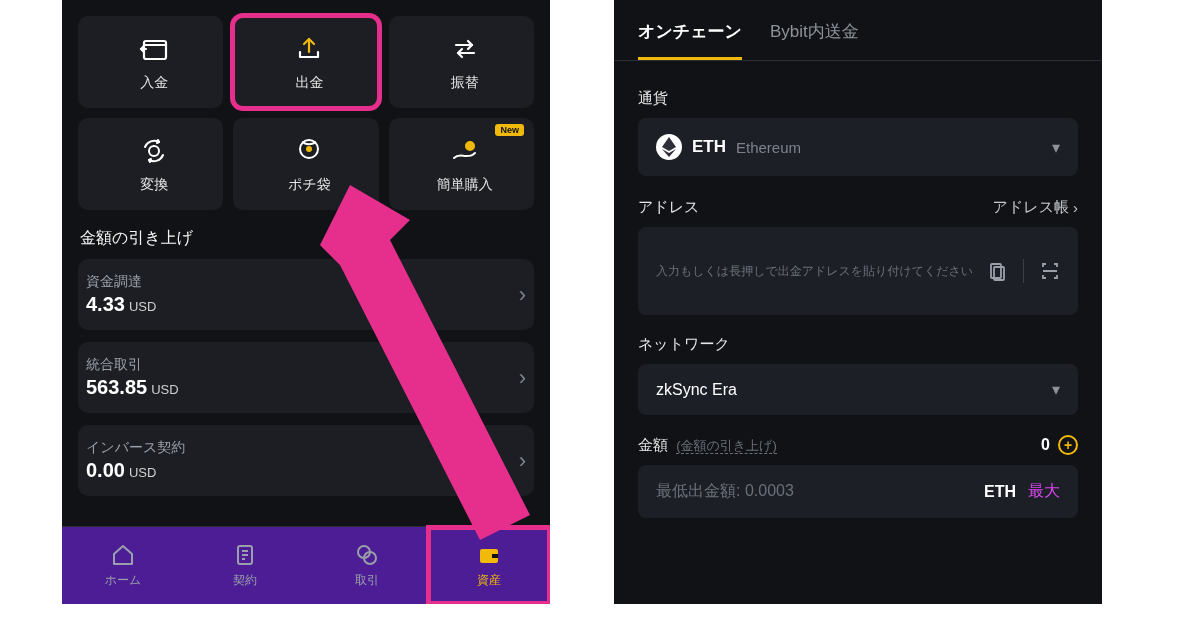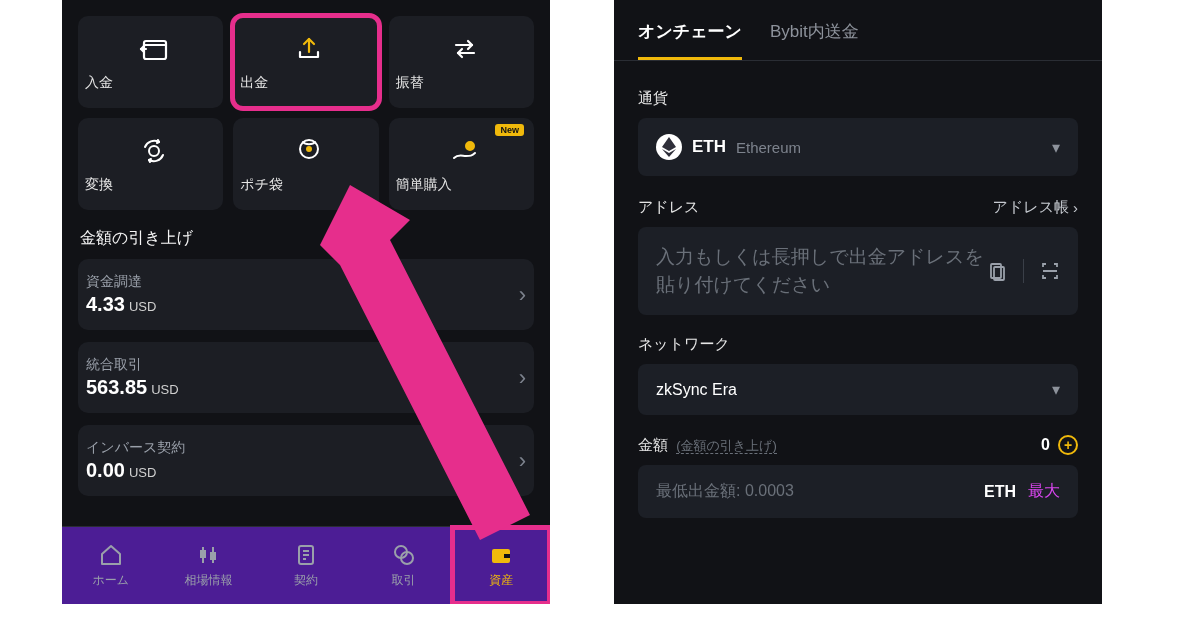--- a/index.html
+++ b/index.html
@@ -28,20 +28,21 @@
     grid-template-columns: repeat(3, 1fr);
     gap: 10px;
     padding: 16px 16px 0 16px;
   }
   .action-cell {
     background: #1c1e24;
     border-radius: 10px;
     height: 92px;
     display: flex;
     flex-direction: column;
+    align-items: center;
     justify-content: center;
     position: relative;
     font-size: 14px;
     color: #e6e6e6;
     padding-left: 7px;
   }
   .action-cell .iconbox { height: 34px; display: flex; align-items: center; justify-content: center; margin-bottom: 8px; }
   .highlight-box { outline: 5px solid #e62e8c; outline-offset: -2px; }
   .new-badge {
     position: absolute; top: 6px; right: 10px;
@@ -121,21 +122,21 @@
   .eth-badge {
     width: 26px; height: 26px; border-radius: 50%;
     background: #fff; display:flex; align-items:center; justify-content:center;
   }
   .currency-symbol { color:#fff; font-weight:700; font-size:17px; }
   .currency-name { color:#7d838d; font-size:15px; }
   .chev-down { color:#8d929b; }
 
   .input-box.address {
     height: 88px; align-items: center;
-    color:#6a7079; font-size:19px; line-height:1.5;
+    color:#6a7079; font-size:12px; line-height:1.5;
   }
   .input-box.address .ph { flex:1; }
   .input-box.address .tools { display:flex; align-items:center; gap:16px; color:#9aa0aa; }
   .vdiv { width:1px; height:24px; background:#3a3f48; }
 
   .amount-row { display:flex; justify-content:space-between; align-items:center; margin-top:20px; }
   .amount-row .left { color:#e6e6e6; font-size:15px; }
   .amount-row .right { display:flex; align-items:center; gap:8px; color:#fff; font-weight:700; font-size:16px; }
   .plus-circle {
     width:20px; height:20px; border:2px solid #f0b90b; border-radius:50%;
@@ -259,28 +260,20 @@
   </div>
 
   <div class="bottom-nav">
     <div class="nav-item">
       <div class="nav-icon">
         <svg width="24" height="24" viewBox="0 0 24 24" fill="none" stroke="#9aa0aa" stroke-width="2" stroke-linejoin="round">
             <path d="M3 11l9-8 9 8v10H3z"></path>
           </svg>
       </div>
       <span>ホーム</span>
-    </div>
-    <div class="nav-item">
-      <div class="nav-icon">
-        <svg width="24" height="24" viewBox="0 0 24 24" fill="none" stroke="#9aa0aa" stroke-width="2">
-            <path d="M7 4v16M7 8h0M5 8h4v6H5zM17 4v16M15 10h4v6h-4z"></path>
-          </svg>
-      </div>
-      <span>相場情報</span>
     </div>
     <div class="nav-item">
       <div class="nav-icon">
         <svg width="24" height="24" viewBox="0 0 24 24" fill="none" stroke="#9aa0aa" stroke-width="2">
             <rect x="5" y="3" width="14" height="18" rx="2"></rect>
             <path d="M9 8h6M9 12h6M9 16h3"></path>
           </svg>
       </div>
       <span>契約</span>
     </div>

